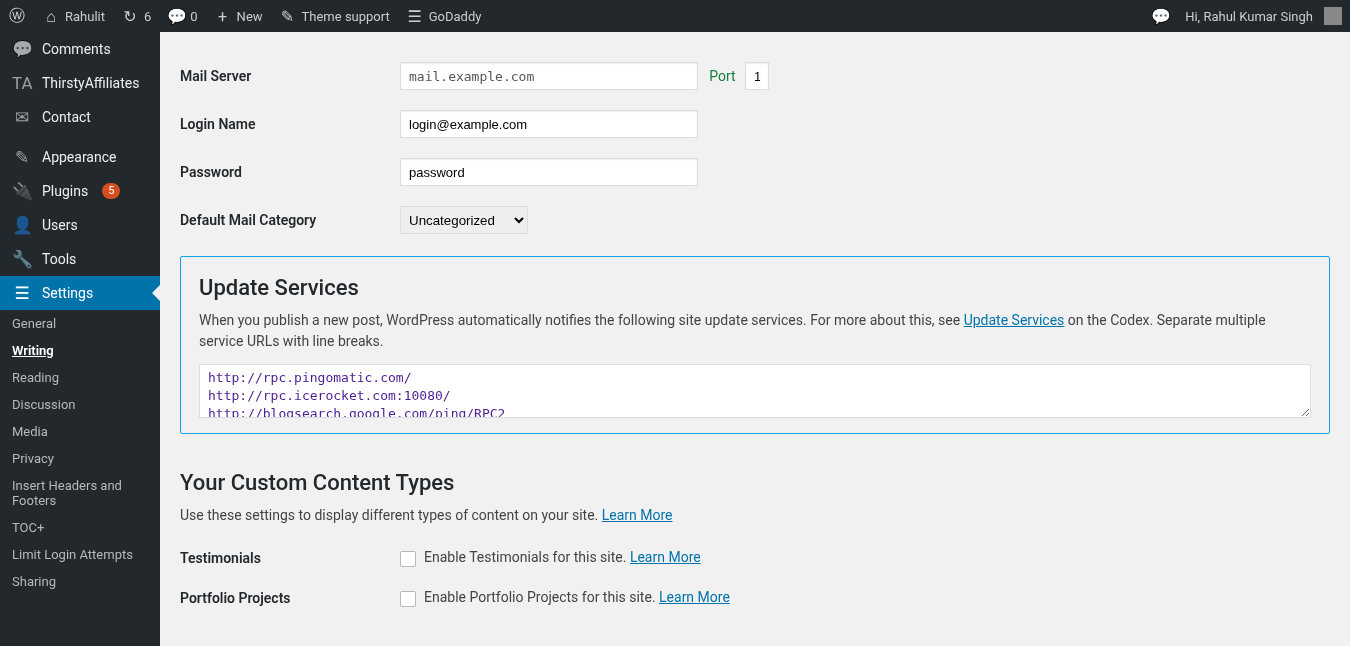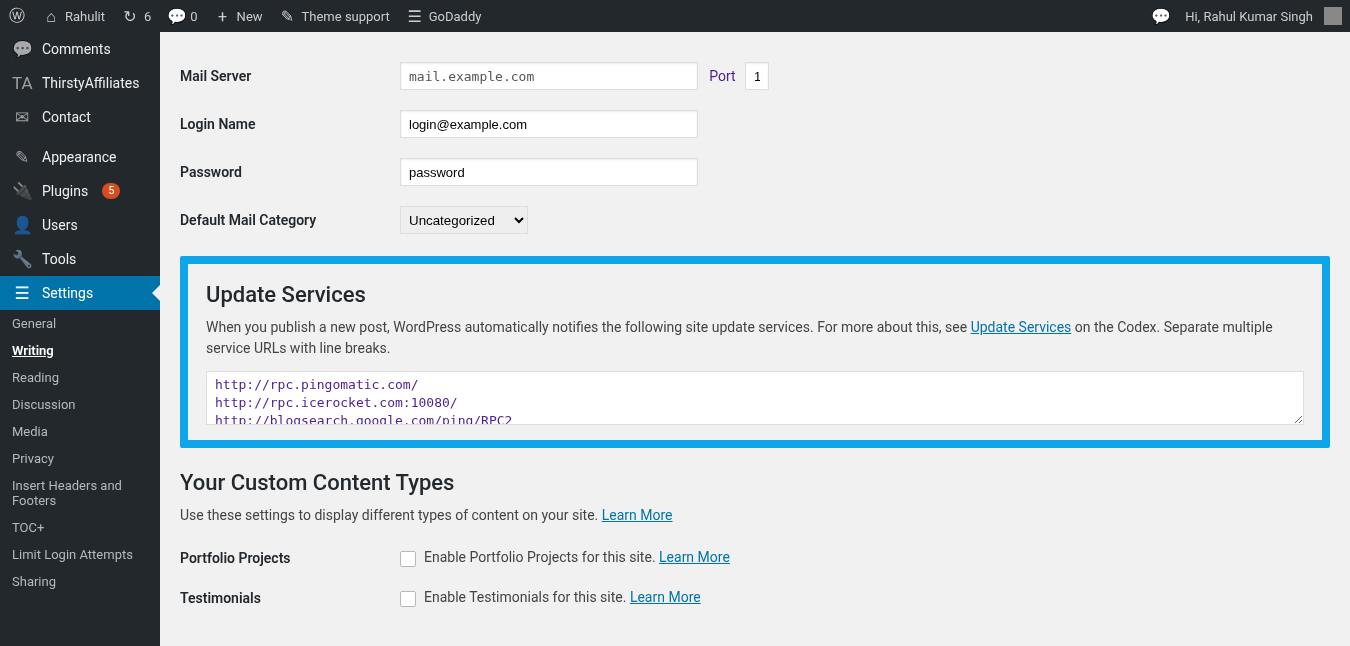--- a/index.html
+++ b/index.html
@@ -21,26 +21,26 @@
     .sub-item { padding:6px 12px; color:#b4b9be; cursor:pointer; font-size:13px; }
     .sub-item.active { color:#fff; font-weight:600;text-decoration:underline; }
     .content { flex:1; padding:20px 20px 20px 20px; background:#f1f1f1; }
     .form-table { width:100%; border-collapse:collapse; }
     .form-table th { text-align:left; width:220px; padding:12px 10px 12px 0; font-weight:600; color:#23282d; vertical-align:middle; font-size:14px;}
     .form-table td { padding:10px 0; }
     .form-table input[type=text] { padding:11px 8px; border:1px solid #ddd; background:#fff; font-size:13px; height:28px; box-shadow:inset 0 1px 2px rgba(0,0,0,.07);}
     .form-table input.wide { width:298px; }
     .form-table input.narrow { width:24px;text-align:center; }
     .form-table select { height:28px; padding:2px 4px; border:1px solid #ddd; background:#eee; min-width:128px; }
-    .hl { border:8px solid #0ea5e9; border-radius:2px; padding:12px 18px 12px 18px; margin:12px 0 22px 0; }
+    .hl { border:1px solid #0ea5e9; border-radius:2px; padding:12px 18px 12px 18px; margin:12px 0 36px 0; }
     h2 { font-size:22px; font-weight:500; color:#23282d; margin:6px 0 10px 0; }
     .desc { color:#444; font-size:14px; line-height:1.5; margin-bottom:12px; }
     .desc a,.link { color:#0073aa; text-decoration:underline; cursor:pointer; }
     textarea.services { width:100%; height:54px; border:1px solid #ddd; padding:4px 8px; font-family:Consolas,Monaco,monospace; font-size:13px; line-height:1.4; resize:both; background:#fff; color:#4c1d95; }
-    .port-label { margin:0 6px 0 8px; font-size:14px; color:#4c1d95;}
+    .port-label { margin:0 6px 0 8px; font-size:14px; color:#15803d;}
     .checkbox { width:16px; height:16px; border:1px solid #b4b9be; background:#fff; display:inline-block; vertical-align:middle; margin-right:8px; border-radius:2px;}
     .opt-row td label { font-size:14px; color:#444; }
     .mono { font-family:Consolas,Monaco,monospace; color:#555; }
   </style>
 </head>
 <body>
 
 <div class="topbar">
   <div class="topbar-left">
     <div class="topbar-item">
@@ -164,23 +164,23 @@
 http://rpc.icerocket.com:10080/
 http://blogsearch.google.com/ping/RPC2</textarea>
     </div>
 
     <h2>Your Custom Content Types</h2>
     <p class="desc"><span>Use these settings to display different types of content on your site. </span><a class="link">Learn More</a></p>
 
     <table class="form-table">
       <tbody>
           <tr class="opt-row">
+        <th>Testimonials</th>
+        <td><label><span class="checkbox"></span><span>Enable Testimonials for this site. </span><a class="link">Learn More</a></label></td>
+      </tr>
+      <tr class="opt-row">
         <th>Portfolio Projects</th>
         <td><label><span class="checkbox"></span><span>Enable Portfolio Projects for this site. </span><a class="link">Learn More</a></label></td>
-      </tr>
-      <tr class="opt-row">
-        <th>Testimonials</th>
-        <td><label><span class="checkbox"></span><span>Enable Testimonials for this site. </span><a class="link">Learn More</a></label></td>
       </tr>
     </tbody>
       </table>
   </div>
 </div>
 
 </body></html>

